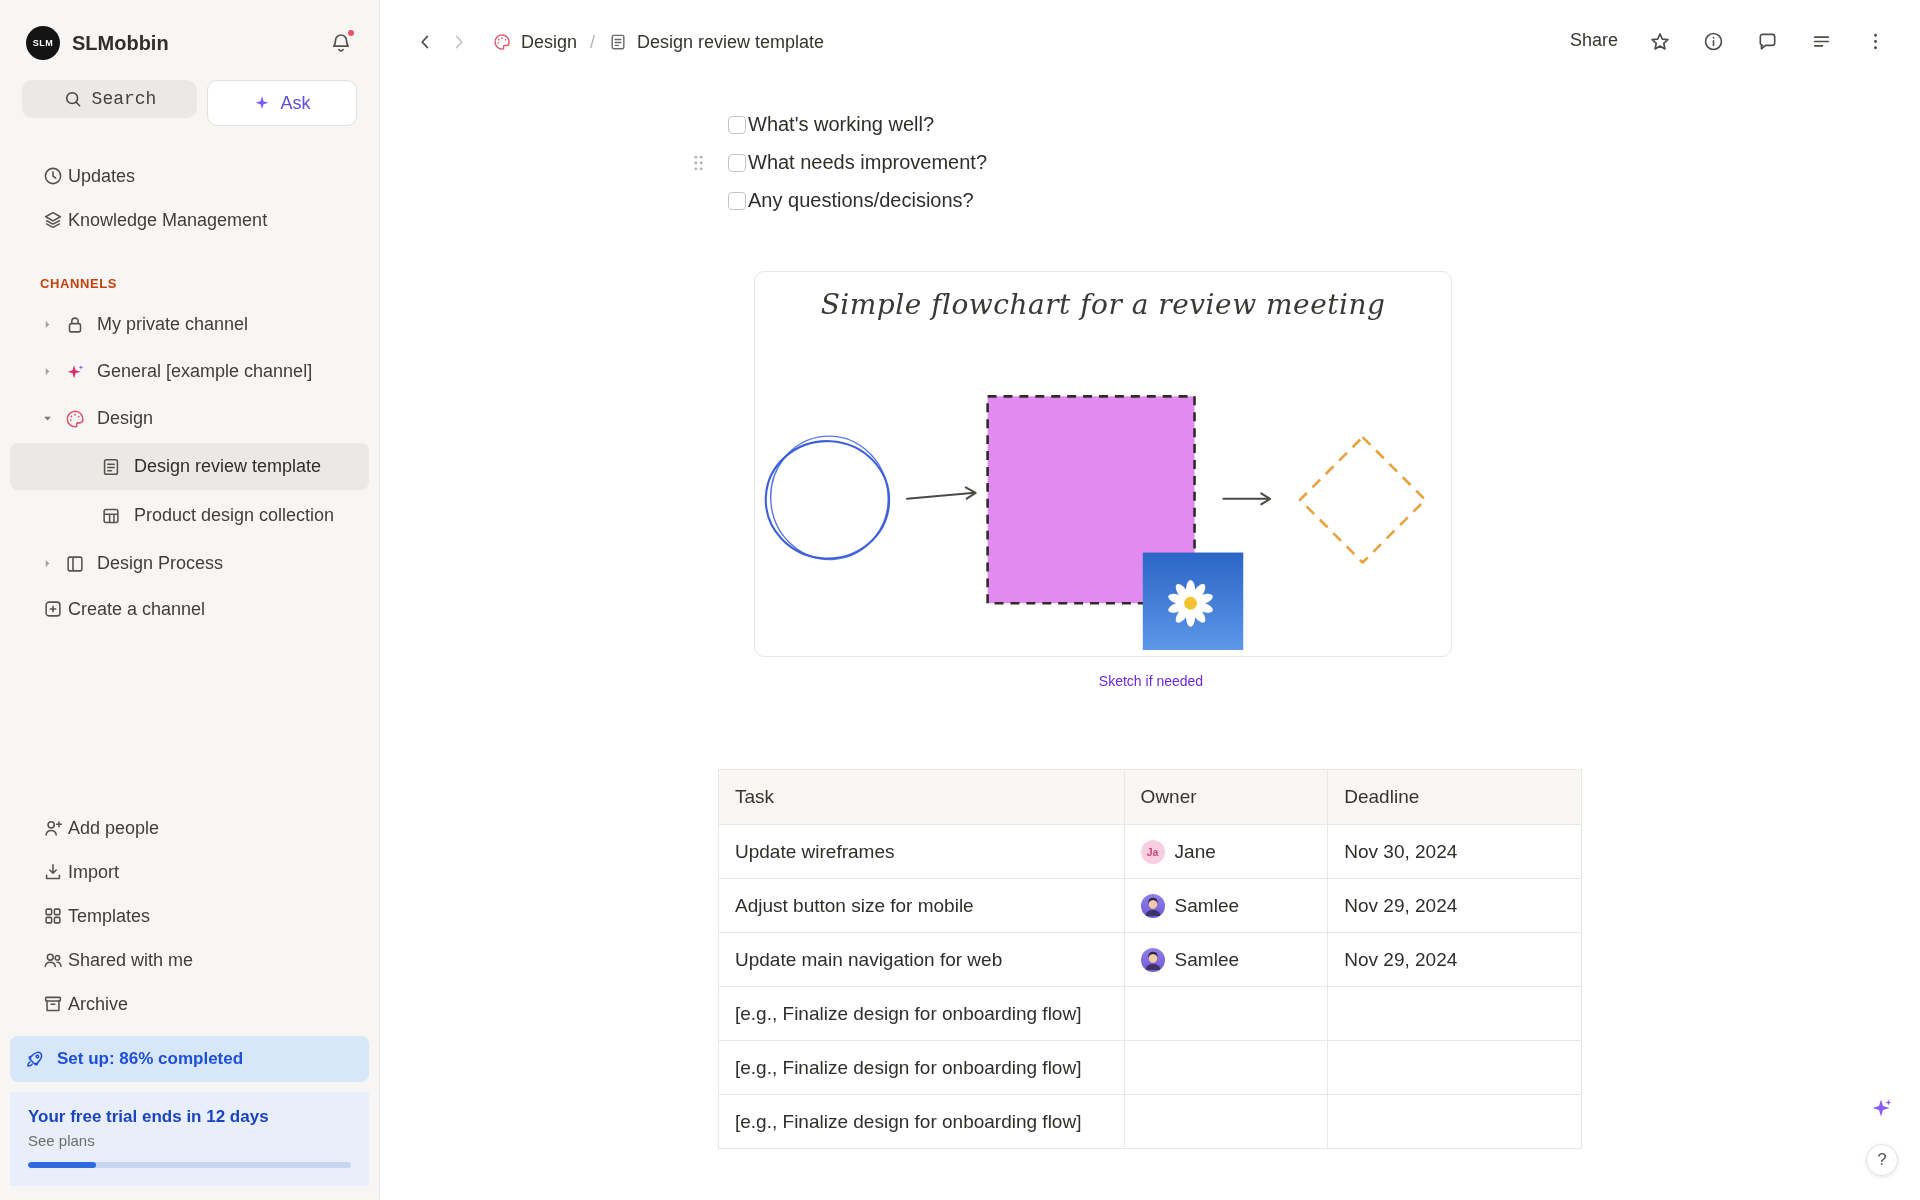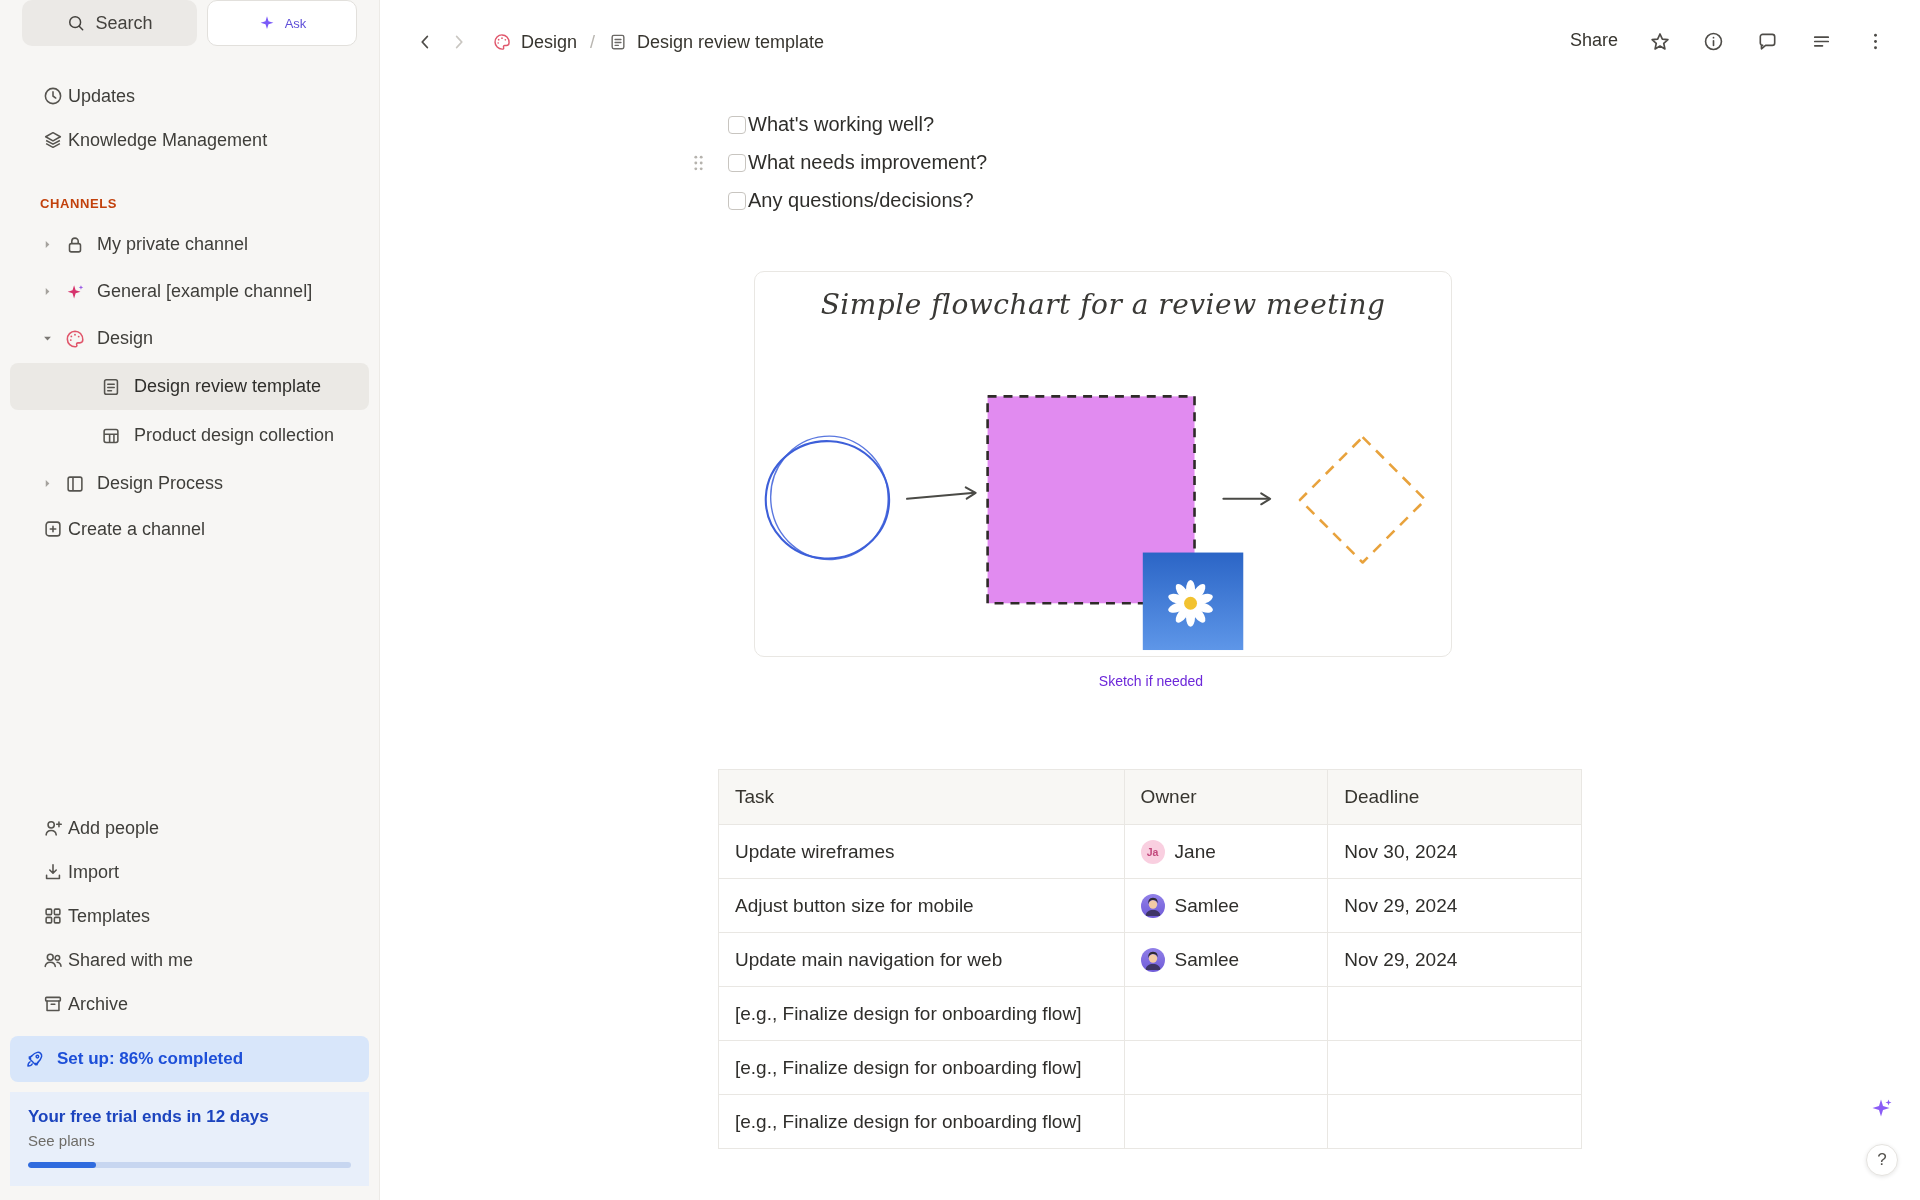--- a/index.html
+++ b/index.html
@@ -12,24 +12,24 @@
     display:flex;flex-direction:column}
   .ws-row{display:flex;align-items:center;justify-content:space-between;padding:26px 26px 20px 26px}
   .ws-left{display:flex;align-items:center;gap:12px}
   .logo{width:34px;height:34px;border-radius:50%;background:#141414;color:#fff;font-size:9px;font-weight:bold;
     display:flex;align-items:center;justify-content:center;letter-spacing:.5px}
   .ws-name{font-size:20px;font-weight:700;color:#2F2E2B}
   .bell{position:relative;color:#55534F;cursor:pointer;display:flex}
   .bell .dot{position:absolute;top:-3px;right:-3px;width:10px;height:10px;border-radius:50%;
     background:#F25060;border:2px solid #F7F6F4}
   .search-row{display:flex;gap:10px;padding:0 22px;margin-bottom:28px}
-  .btn-search{flex:1;height:46px;border:none;border-radius:10px;background:#EBE9E6;display:flex;
-    align-items:center;justify-content:center;gap:9px;font-size:18px;color:#44423E;font-family:Liberation Sans, sans-serif;cursor:pointer}
+  .btn-search{flex:1;height:38px;border:none;border-radius:10px;background:#EBE9E6;display:flex;
+    align-items:center;justify-content:center;gap:9px;font-size:18px;color:#44423E;font-family:Liberation Mono, monospace;cursor:pointer}
   .btn-ask{width:150px;height:46px;border:1px solid #E2E0DC;border-radius:10px;background:#fff;display:flex;
-    align-items:center;justify-content:center;gap:9px;font-size:13px;color:#5F4FD8;font-family:inherit;cursor:pointer}
+    align-items:center;justify-content:center;gap:9px;font-size:18px;color:#5F4FD8;font-family:inherit;cursor:pointer}
   .side-item{height:44px;margin:0 10px;padding-left:32px;display:flex;align-items:center;gap:4px;
     font-size:18px;color:#3F3E3A;border-radius:8px;cursor:pointer}
   .side-item .ic{width:22px;height:22px;color:#56544F;flex:none;display:flex}
   .sec-header{margin:34px 0 10px 40px;font-size:13px;font-weight:700;letter-spacing:.6px;color:#c2410c}
   .chan{height:47px;margin:0 10px;padding-left:28px;display:flex;align-items:center;border-radius:8px;
     font-size:18px;color:#3F3E3A;cursor:pointer}
   .chan .chev{width:18px;display:flex;justify-content:center;color:#A5A29D;margin-right:8px;flex:none}
   .chan .ic{width:22px;height:22px;margin-right:11px;display:flex;flex:none;color:#56544F}
   .subpage{height:47px;margin:1px 10px;padding-left:90px;display:flex;align-items:center;border-radius:8px;
     font-size:18px;color:#3F3E3A;cursor:pointer}
@@ -89,20 +89,35 @@
     border:1px solid #E5E3DF;box-shadow:0 1px 4px rgba(0,0,0,.1);display:flex;align-items:center;
     justify-content:center;font-size:17px;color:#55534F;cursor:pointer}
 </style>
 </head>
 <body>
 
 <div class="app">
 
   <aside class="sidebar">
 
+    <div class="ws-row">
+      <div class="ws-left">
+        <div class="logo">
+          <span>SLM</span>
+        </div>
+        <span class="ws-name">SLMobbin</span>
+      </div>
+      <div class="bell">
+        <svg viewBox="0 0 24 24" width="24" height="24" fill="none" stroke="currentColor" stroke-width="1.7" stroke-linecap="round" stroke-linejoin="round">
+          <path d="M12 4a5.5 5.5 0 0 1 5.5 5.5c0 3.2.8 4.6 1.7 5.7H4.8c.9-1.1 1.7-2.5 1.7-5.7A5.5 5.5 0 0 1 12 4Z"></path>
+          <path d="M10 18.6a2.2 2.2 0 0 0 4 0"></path>
+        </svg>
+        <span class="dot"></span>
+      </div>
+    </div>
 
     <div class="search-row">
       <button class="btn-search">
         <span class="ic" style="display:flex">
           <svg viewBox="0 0 24 24" width="20" height="20" fill="none" stroke="currentColor" stroke-width="1.8" stroke-linecap="round">
             <circle cx="11" cy="11" r="6.5"></circle>
               <path d="M15.9 15.9 20 20"></path>
           </svg>
         </span>
         <span>Search</span>

